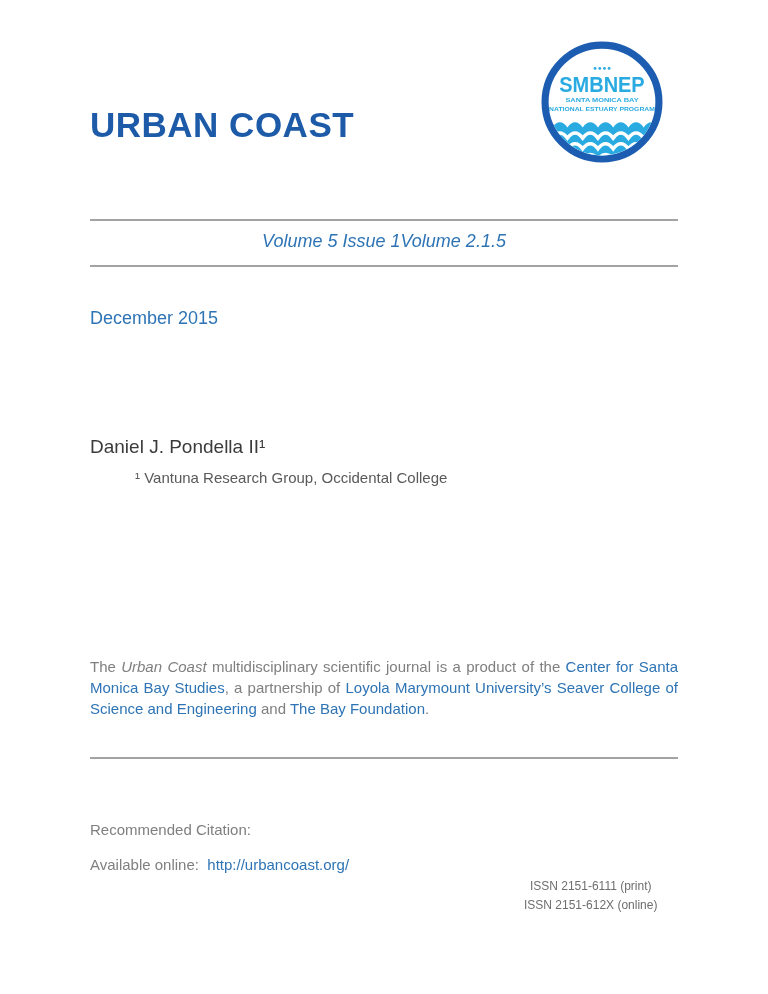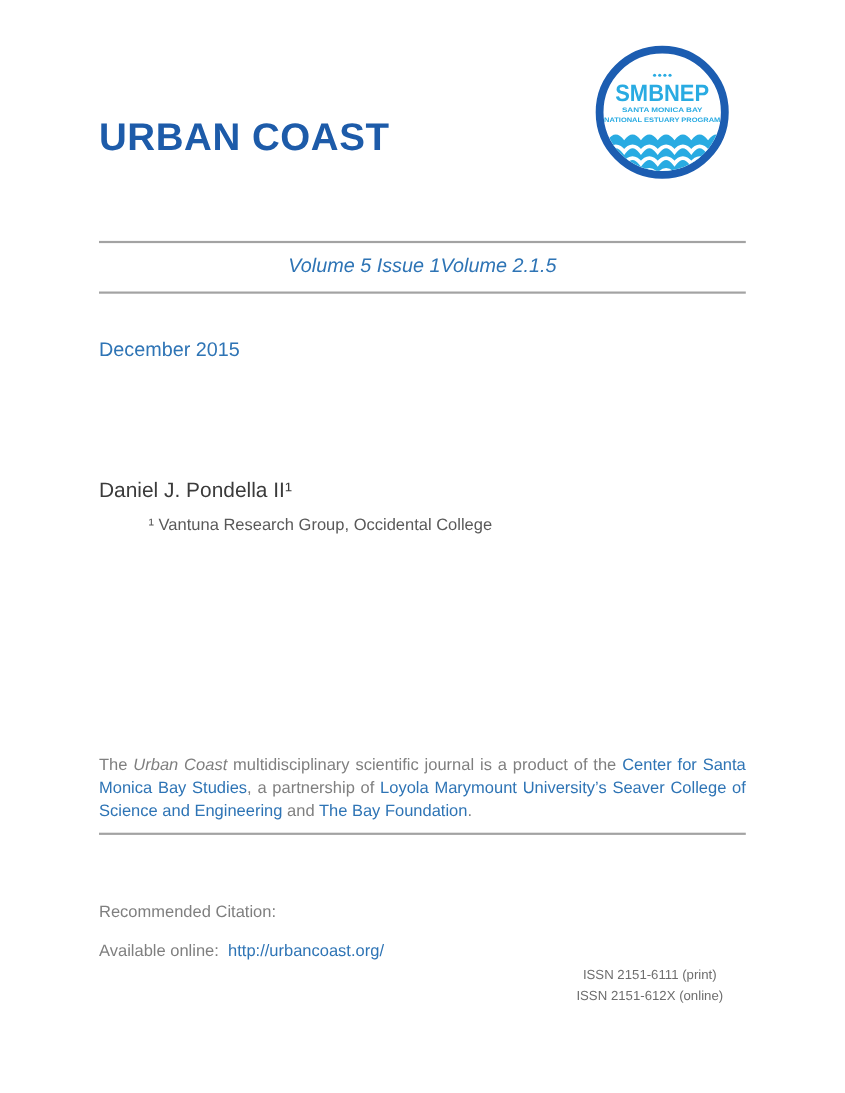--- a/index.html
+++ b/index.html
@@ -54,21 +54,21 @@
   }
   .author-line{
     left:90px;top:436px;
     font-size:19px;color:var(--author_gray);
   }
   .affiliation-line{
     left:135px;top:469px;
     font-size:15px;color:var(--affil_gray);
   }
   .about-paragraph{
-    left:90px;top:685px;width:588px;
+    left:90px;top:656px;width:588px;
     font-size:15px;line-height:21px;color:var(--body_gray);
     text-align:justify;
   }
   .about-paragraph .lnk{color:var(--link_blue);text-decoration:none;cursor:pointer;}
   .citation-block{
     left:90px;top:784px;width:588px;
     font-size:15px;line-height:19px;color:var(--body_gray);margin-top:36px;
   }
   .online-line{
     left:90px;top:856px;width:588px;

